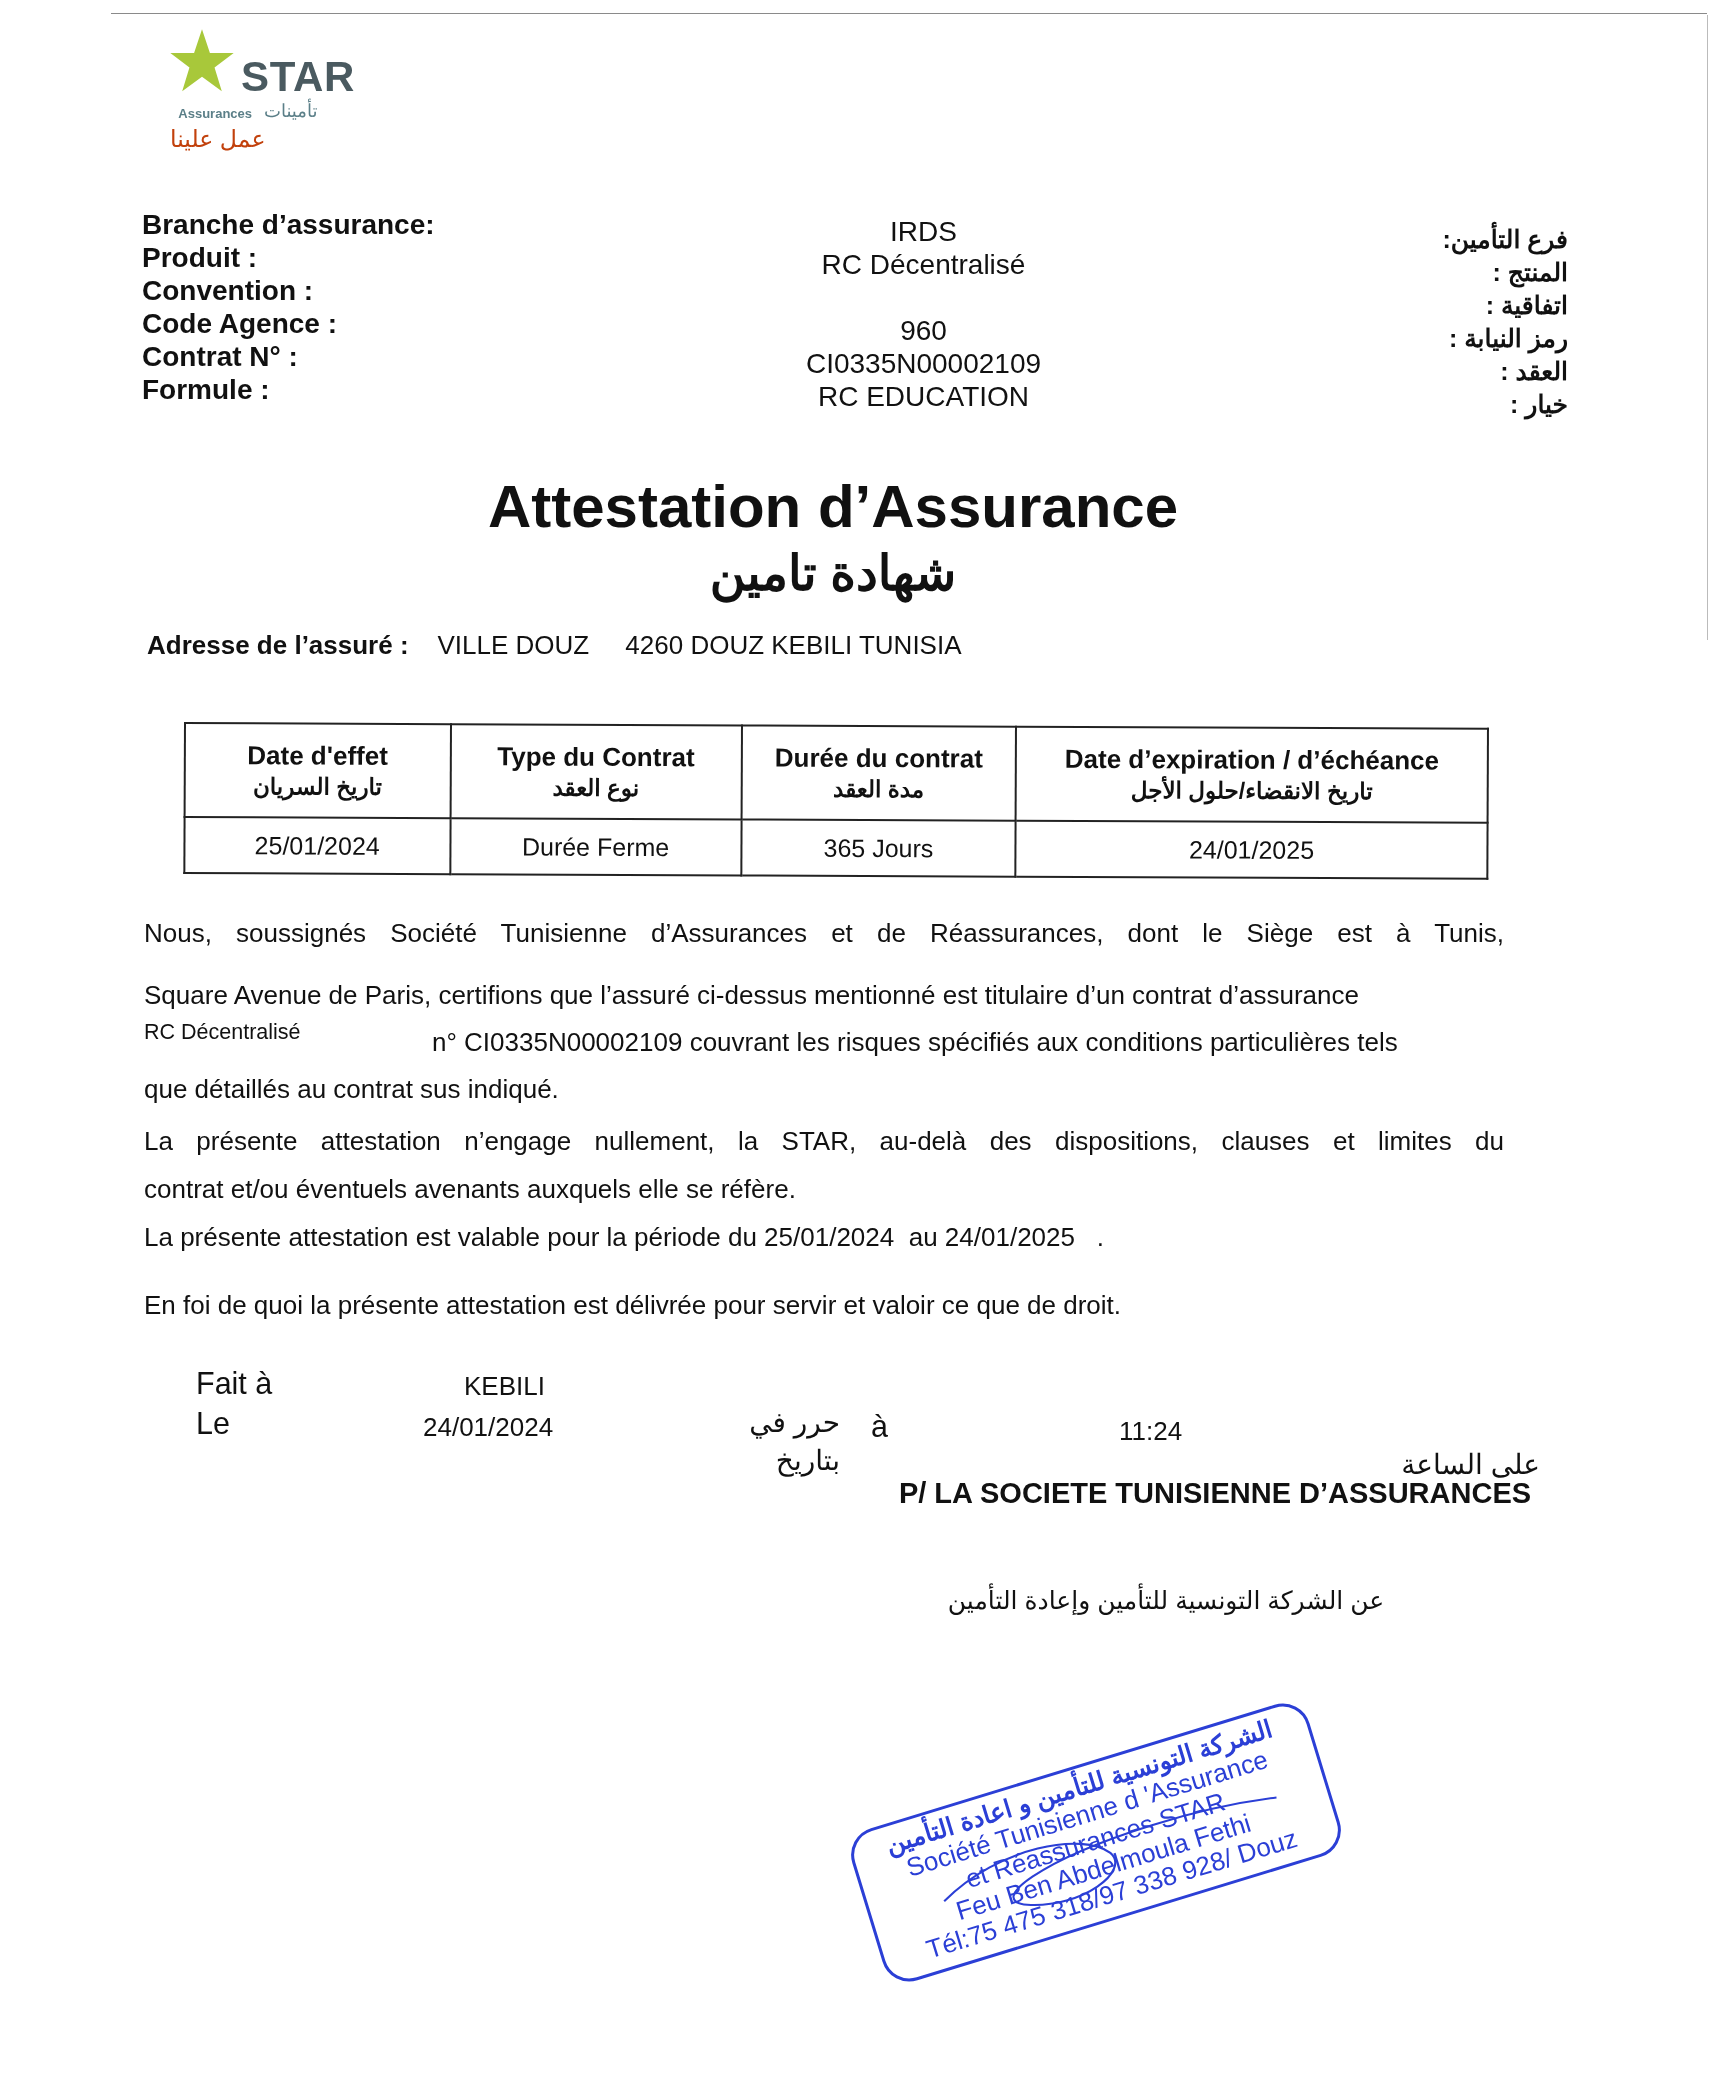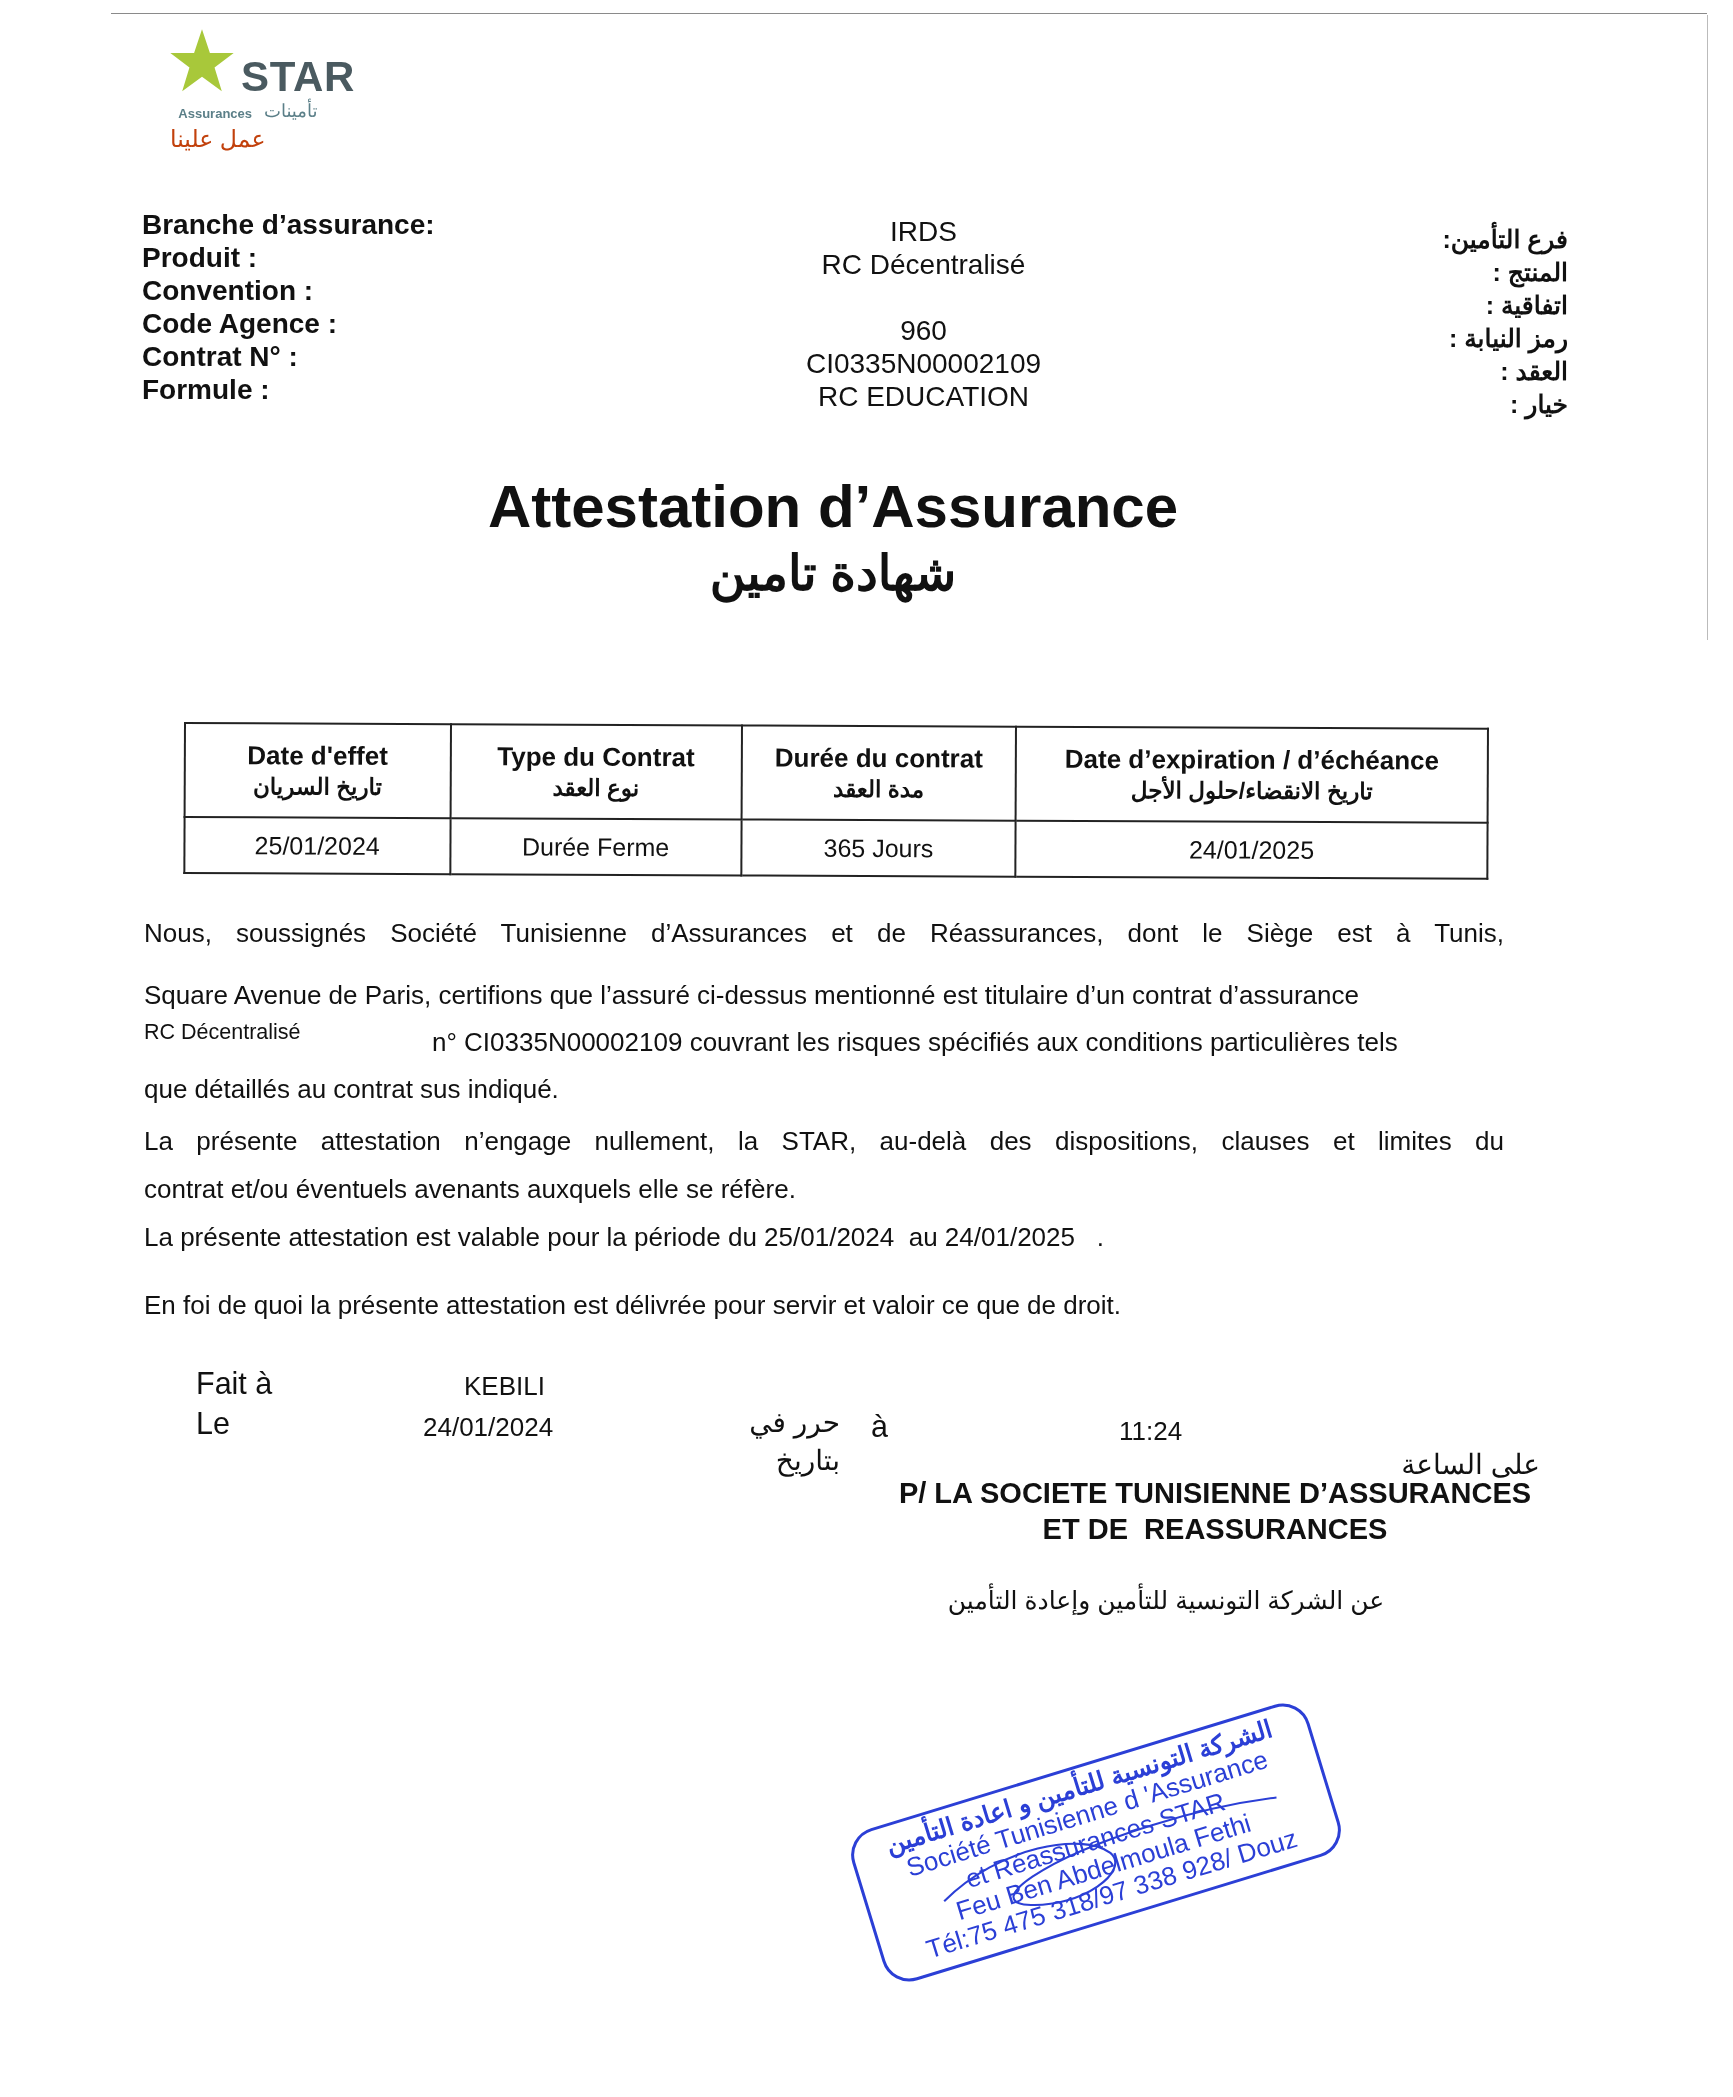--- a/index.html
+++ b/index.html
@@ -101,21 +101,21 @@
   <div>المنتج :</div>
   <div>اتفاقية :</div>
   <div>رمز النيابة :</div>
   <div>العقد :</div>
   <div>خيار :</div>
 </div>
 
 <div class="abs title">Attestation d’Assurance</div>
 <div class="abs title-ar">شهادة تامين</div>
 
-<div class="abs insured"></div>
+<div class="abs insured"><div><b>Adresse de l’assuré :</b>    <span>VILLE DOUZ</span>     <span>4260 DOUZ KEBILI TUNISIA</span></div></div>
 
 <table class="abs tbl">
   <colgroup>
       <col style="width:266px">
       <col style="width:292px">
       <col style="width:275px">
       <col style="width:473px">
     </colgroup>
   <tbody>
       <tr class="hd">
@@ -164,21 +164,20 @@
 
 <div class="abs sm" style="left:196px; top:1406px;">Le</div>
 <div class="abs val" style="left:423px; top:1412px;">24/01/2024</div>
 <div class="abs ar" style="left:736px; top:1412px; width:104px; text-align:right;">بتاريخ</div>
 <div class="abs sm" style="left:871px; top:1409px;">à</div>
 <div class="abs val" style="left:1119px; top:1416px;">11:24</div>
 <div class="abs ar" style="left:1360px; top:1416px; width:180px; text-align:right;">على الساعة</div>
 
 <div class="abs sig">
   <div>P/ LA SOCIETE TUNISIENNE D’ASSURANCES</div>
-  <div style="white-space:pre;">ET DE  REASSURANCES</div>
 </div>
 <div class="abs sig-ar">عن الشركة التونسية للتأمين وإعادة التأمين</div>
 
 <div class="abs stamp">
   <div class="st-ar">الشركة التونسية للتأمين و اعادة التأمين</div>
   <div class="st-l">Société Tunisienne d 'Assurance</div>
   <div class="st-l">et Réassurances STAR</div>
   <div class="st-l">Feu Ben Abdelmoula Fethi</div>
   <div class="st-l">Tél:75 475 318/97 338 928/ Douz</div>
 </div>

